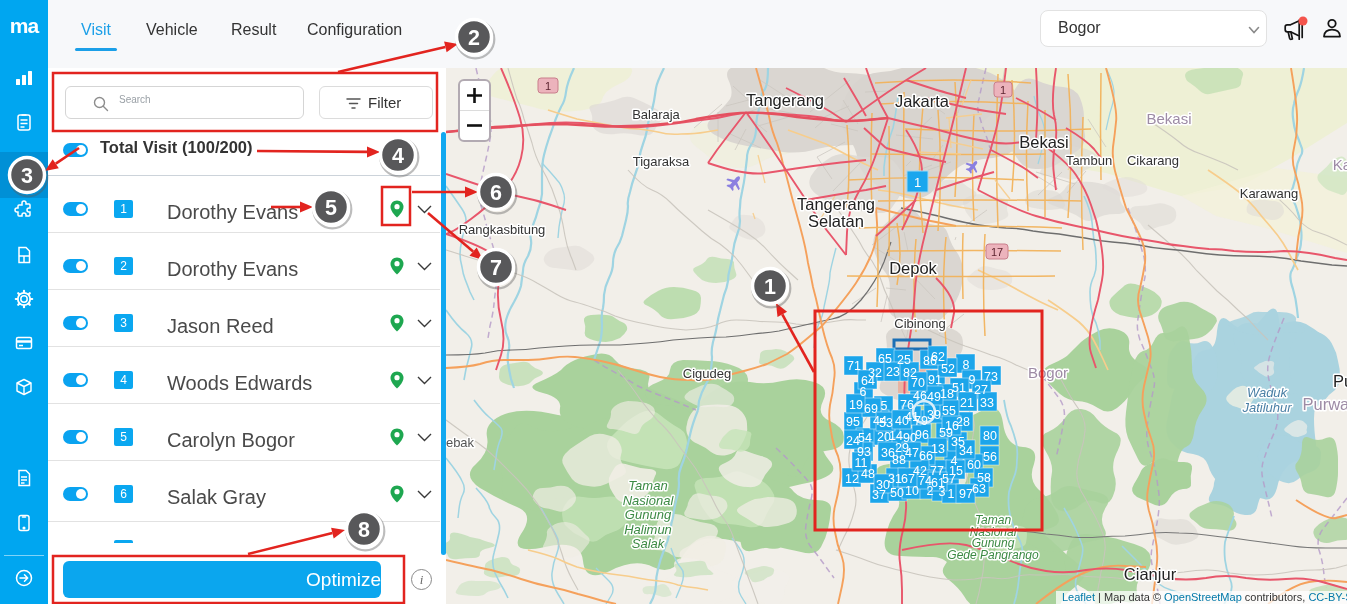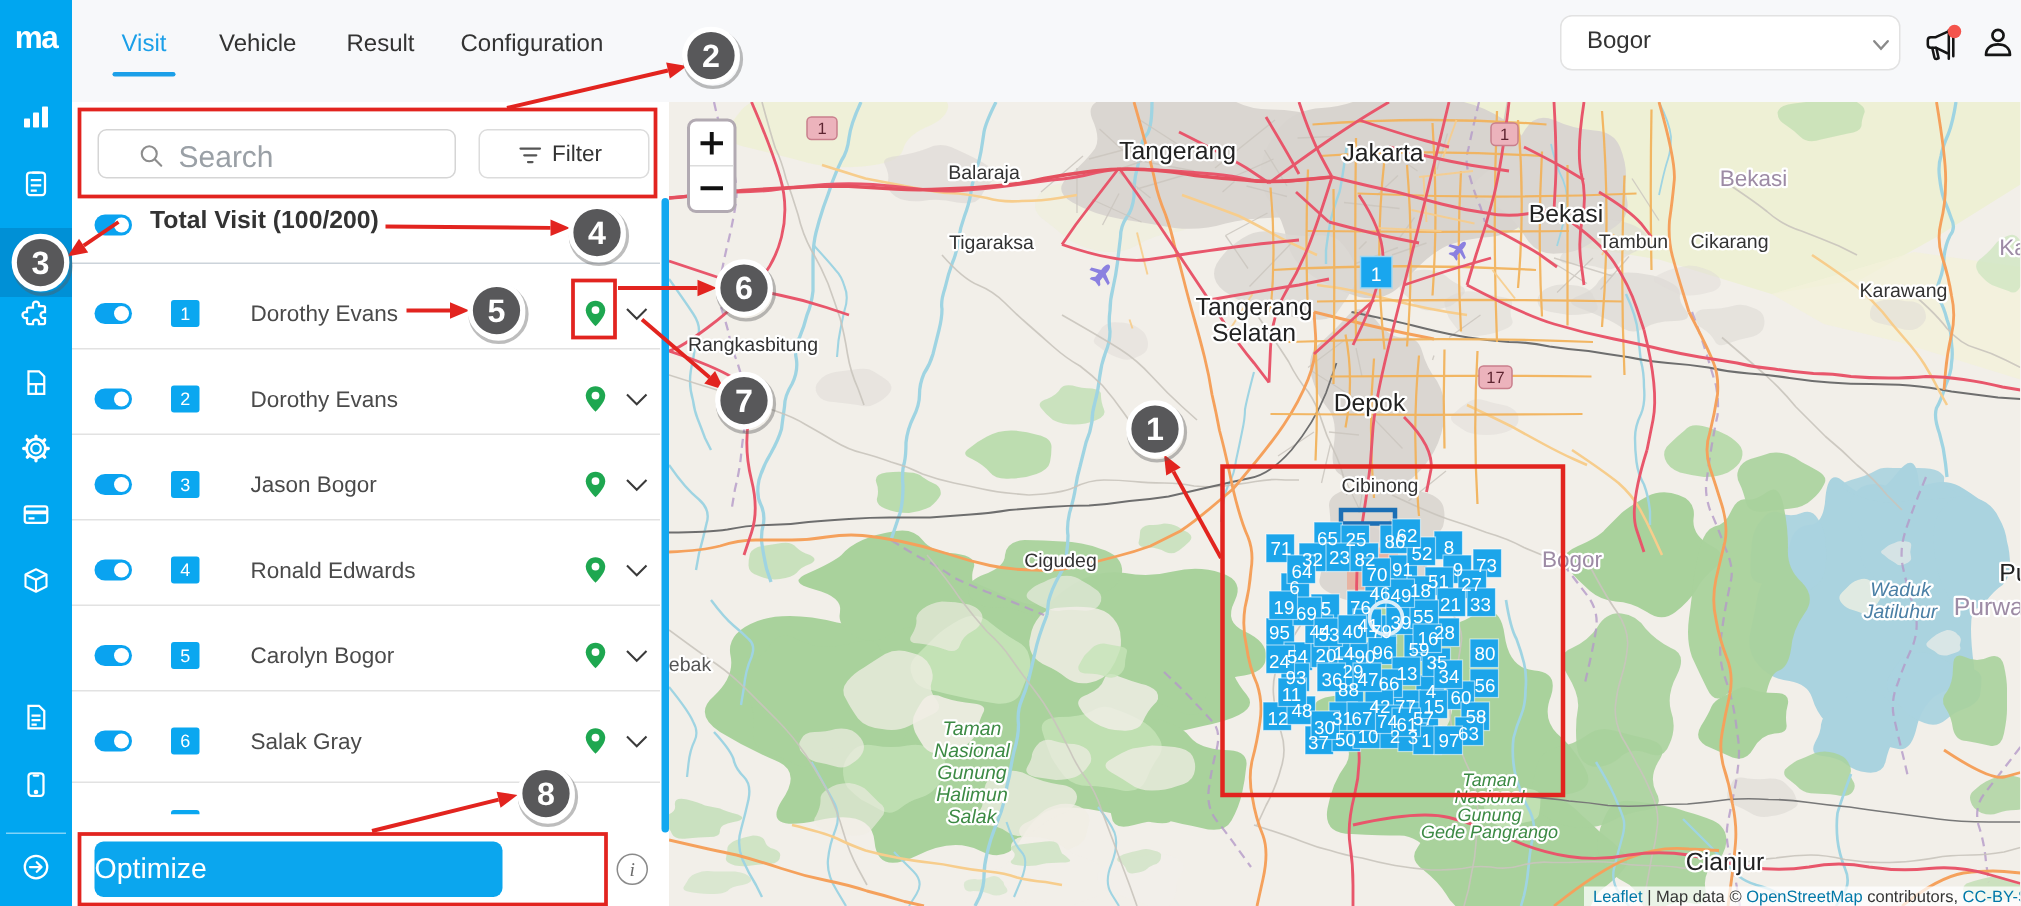--- a/index.html
+++ b/index.html
@@ -15,35 +15,35 @@
 #dropdown span { position:absolute; left:17px; top:8px; font-size:16px; color:#333; }
 
 #sidebar { position:absolute; left:0; top:0; width:48px; height:604px; background:#00a6f0; }
 #sidebar .sel { position:absolute; left:0; top:152px; width:48px; height:46px; background:#0090d6; }
 #logo { position:absolute; left:0; top:14px; width:48px; text-align:center; color:#fff; font-size:21px; font-weight:bold; letter-spacing:-1px; }
 .sic { position:absolute; left:14px; width:20px; height:20px; }
 #sbline { position:absolute; left:4px; top:555px; width:40px; height:1px; background:rgba(255,255,255,.5); }
 
 #panel { position:absolute; left:48px; top:68px; width:398px; height:536px; background:#fff; }
 #searchbox { position:absolute; left:17px; top:18px; width:239px; height:33px; border:1px solid #d5d5d5; border-radius:6px; background:#fff; }
-#searchbox span { position:absolute; left:53px; top:7px; font-size:20px; color:#9aa0a6; }
+#searchbox span { position:absolute; left:53px; top:7px; font-size:10px; color:#9aa0a6; }
 #filterbtn { position:absolute; left:271px; top:18px; width:114px; height:33px; border:1px solid #dcdcdc; border-radius:6px; background:#fff;padding-left:24px; }
 #filterbtn span { position:absolute; left:48px; top:7px; font-size:15px; color:#333; }
 #totalrow { position:absolute; left:0; top:64px; width:392px; height:43px; }
 #totalrow b { position:absolute; left:52px; top:6px; font-size:16.5px; color:#333; font-weight:bold; }
 .row { position:absolute; left:0; width:392px; height:57px; border-top:1px solid #e2e2e2; }
 .toggle { position:absolute; left:15px; width:25px; height:14px; background:#0aa3f0; border-radius:7px; }
 .toggle i { position:absolute; right:2px; top:2px; width:10px; height:10px; background:#fff; border-radius:50%; }
 .numsq { position:absolute; left:66px; width:19px; height:18px; background:#0aa7f0; border-radius:2px; color:#fff; font-size:12px; text-align:center; line-height:19px; }
-.rname { position:absolute; left:119px; font-size:15px; color:#4a4a4a; }
+.rname { position:absolute; left:119px; font-size:20px; color:#4a4a4a; }
 .rowpin { position:absolute; left:342px; }
 .rowchev { position:absolute; left:369px; }
 #scrollbar { position:absolute; left:393px; top:64px; width:5px; height:423px; background:#12a8f0; border-radius:3px; }
 #bottombar { position:absolute; left:0; top:475px; width:392px; height:61px; background:#fff; }
-#optbtn { position:absolute; left:15px; top:493px; width:272px; height:37px; background:#0ba6ee; border-radius:6px; color:#fff; font-size:19px; text-align:left; line-height:37px; }
+#optbtn { position:absolute; left:15px; top:493px; width:318px; height:37px; background:#0ba6ee; border-radius:6px; color:#fff; font-size:19px; text-align:right; line-height:37px; }
 #infoc { position:absolute; left:363px; top:501px; width:21px; height:21px; border:1.5px solid #8a8a8a; border-radius:50%; color:#6a6a6a; font-size:13px; font-style:italic; font-family:"Liberation Serif",serif; text-align:center; line-height:20px; }
 
 #map { position:absolute; left:446px; top:68px; width:901px; height:536px; background:#f2efe9; overflow:hidden; }
 #annot { position:absolute; left:0; top:0; width:1347px; height:604px; z-index:50; }
 </style>
 </head>
 <body>
 <div id="app">
   <div id="sidebar">
     <div class="sel"></div>
@@ -189,35 +189,35 @@
           </svg>
           <svg class="rowchev" style="top:29px" width="15" height="9" viewBox="0 0 15 9">
             <path d="M1 1 L7.5 7.5 L14 1" stroke="#3a3a3a" stroke-width="1.4" fill="none"></path>
           </svg>
         </div>
         <div class="row" style="top:221px">
           <div class="toggle" style="top:26px">
             <i></i>
           </div>
           <div class="numsq" style="top:24px">3</div>
-          <span class="rname" style="top:25px">Jason Bogor</span>
+          <span class="rname" style="top:25px">Jason Reed</span>
           <svg class="rowpin" style="top:24px" width="14" height="18" viewBox="0 0 14 18">
             <path d="M7 0.5 C10.6 0.5 13.5 3.3 13.5 6.9 C13.5 11.5 7 17.5 7 17.5 C7 17.5 0.5 11.5 0.5 6.9 C0.5 3.3 3.4 0.5 7 0.5 Z" fill="#1ea750"></path>
             <circle cx="7" cy="6.7" r="2.6" fill="#fff"></circle>
           </svg>
           <svg class="rowchev" style="top:29px" width="15" height="9" viewBox="0 0 15 9">
             <path d="M1 1 L7.5 7.5 L14 1" stroke="#3a3a3a" stroke-width="1.4" fill="none"></path>
           </svg>
         </div>
         <div class="row" style="top:278px">
           <div class="toggle" style="top:26px">
             <i></i>
           </div>
           <div class="numsq" style="top:24px">4</div>
-          <span class="rname" style="top:25px">Ronald Edwards</span>
+          <span class="rname" style="top:25px">Woods Edwards</span>
           <svg class="rowpin" style="top:24px" width="14" height="18" viewBox="0 0 14 18">
             <path d="M7 0.5 C10.6 0.5 13.5 3.3 13.5 6.9 C13.5 11.5 7 17.5 7 17.5 C7 17.5 0.5 11.5 0.5 6.9 C0.5 3.3 3.4 0.5 7 0.5 Z" fill="#1ea750"></path>
             <circle cx="7" cy="6.7" r="2.6" fill="#fff"></circle>
           </svg>
           <svg class="rowchev" style="top:29px" width="15" height="9" viewBox="0 0 15 9">
             <path d="M1 1 L7.5 7.5 L14 1" stroke="#3a3a3a" stroke-width="1.4" fill="none"></path>
           </svg>
         </div>
         <div class="row" style="top:335px">
           <div class="toggle" style="top:26px">

